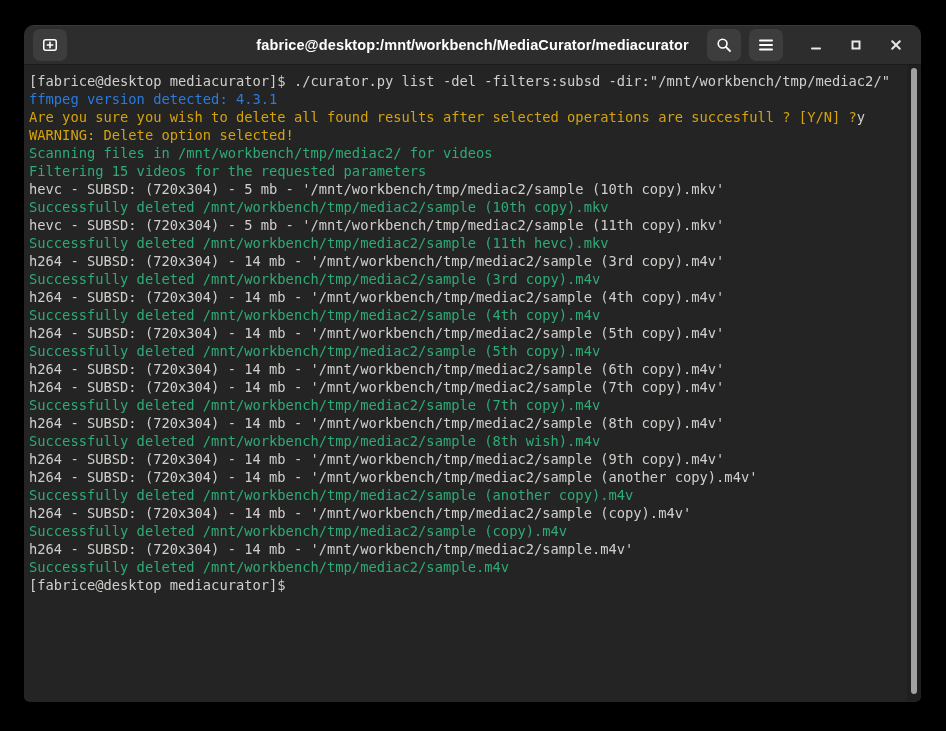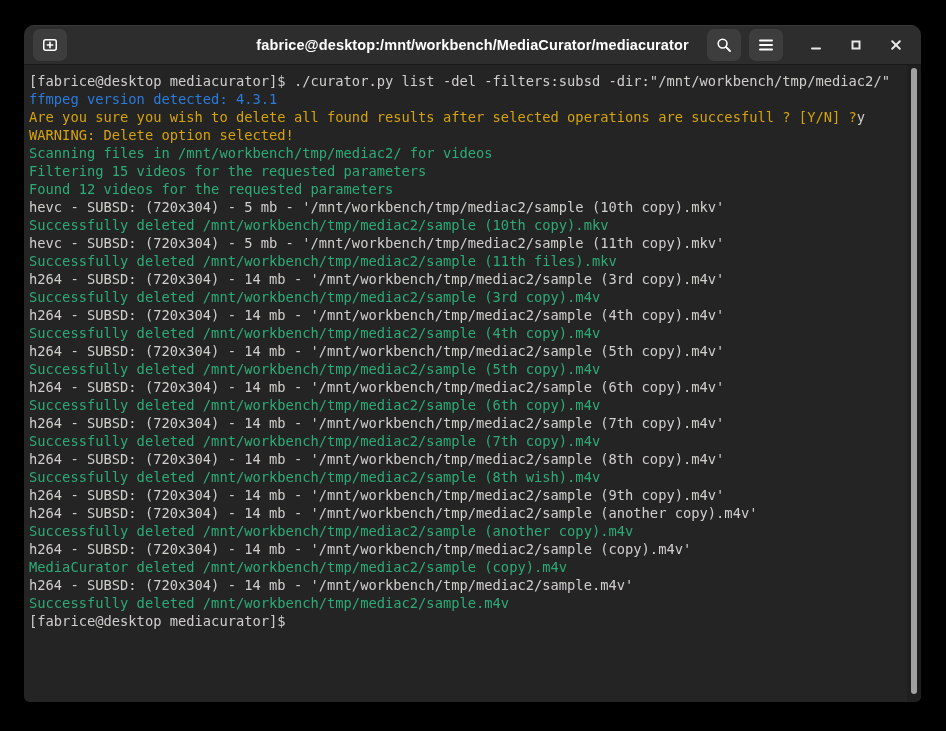--- a/index.html
+++ b/index.html
@@ -166,42 +166,40 @@
     </div>
 
     <div class="terminal">
       <div class="term-output">
           <div class="line"><span class="c-white">[fabrice@desktop mediacurator]$ ./curator.py list -del -filters:subsd -dir:"/mnt/workbench/tmp/mediac2/"</span></div>
           <div class="line"><span class="c-blue">ffmpeg version detected: 4.3.1</span></div>
           <div class="line"><span class="c-yellow">Are you sure you wish to delete all found results after selected operations are succesfull ? [Y/N] ?</span><span class="c-white">y</span></div>
           <div class="line"><span class="c-yellow">WARNING: Delete option selected!</span></div>
           <div class="line"><span class="c-green">Scanning files in /mnt/workbench/tmp/mediac2/ for videos</span></div>
           <div class="line"><span class="c-green">Filtering 15 videos for the requested parameters</span></div>
-          <div class="line"><span class="c-green">Found 12 videos for the requested parameters</span></div>
           <div class="line"><span class="c-white">hevc - SUBSD: (720x304) - 5 mb - '/mnt/workbench/tmp/mediac2/sample (10th copy).mkv'</span></div>
           <div class="line"><span class="c-green">Successfully deleted /mnt/workbench/tmp/mediac2/sample (10th copy).mkv</span></div>
           <div class="line"><span class="c-white">hevc - SUBSD: (720x304) - 5 mb - '/mnt/workbench/tmp/mediac2/sample (11th copy).mkv'</span></div>
-          <div class="line"><span class="c-green">Successfully deleted /mnt/workbench/tmp/mediac2/sample (11th files).mkv</span></div>
+          <div class="line"><span class="c-green">Successfully deleted /mnt/workbench/tmp/mediac2/sample (11th hevc).mkv</span></div>
           <div class="line"><span class="c-white">h264 - SUBSD: (720x304) - 14 mb - '/mnt/workbench/tmp/mediac2/sample (3rd copy).m4v'</span></div>
           <div class="line"><span class="c-green">Successfully deleted /mnt/workbench/tmp/mediac2/sample (3rd copy).m4v</span></div>
           <div class="line"><span class="c-white">h264 - SUBSD: (720x304) - 14 mb - '/mnt/workbench/tmp/mediac2/sample (4th copy).m4v'</span></div>
           <div class="line"><span class="c-green">Successfully deleted /mnt/workbench/tmp/mediac2/sample (4th copy).m4v</span></div>
           <div class="line"><span class="c-white">h264 - SUBSD: (720x304) - 14 mb - '/mnt/workbench/tmp/mediac2/sample (5th copy).m4v'</span></div>
           <div class="line"><span class="c-green">Successfully deleted /mnt/workbench/tmp/mediac2/sample (5th copy).m4v</span></div>
           <div class="line"><span class="c-white">h264 - SUBSD: (720x304) - 14 mb - '/mnt/workbench/tmp/mediac2/sample (6th copy).m4v'</span></div>
-          <div class="line"><span class="c-green">Successfully deleted /mnt/workbench/tmp/mediac2/sample (6th copy).m4v</span></div>
           <div class="line"><span class="c-white">h264 - SUBSD: (720x304) - 14 mb - '/mnt/workbench/tmp/mediac2/sample (7th copy).m4v'</span></div>
           <div class="line"><span class="c-green">Successfully deleted /mnt/workbench/tmp/mediac2/sample (7th copy).m4v</span></div>
           <div class="line"><span class="c-white">h264 - SUBSD: (720x304) - 14 mb - '/mnt/workbench/tmp/mediac2/sample (8th copy).m4v'</span></div>
           <div class="line"><span class="c-green">Successfully deleted /mnt/workbench/tmp/mediac2/sample (8th wish).m4v</span></div>
           <div class="line"><span class="c-white">h264 - SUBSD: (720x304) - 14 mb - '/mnt/workbench/tmp/mediac2/sample (9th copy).m4v'</span></div>
           <div class="line"><span class="c-white">h264 - SUBSD: (720x304) - 14 mb - '/mnt/workbench/tmp/mediac2/sample (another copy).m4v'</span></div>
           <div class="line"><span class="c-green">Successfully deleted /mnt/workbench/tmp/mediac2/sample (another copy).m4v</span></div>
           <div class="line"><span class="c-white">h264 - SUBSD: (720x304) - 14 mb - '/mnt/workbench/tmp/mediac2/sample (copy).m4v'</span></div>
-          <div class="line"><span class="c-green">MediaCurator deleted /mnt/workbench/tmp/mediac2/sample (copy).m4v</span></div>
+          <div class="line"><span class="c-green">Successfully deleted /mnt/workbench/tmp/mediac2/sample (copy).m4v</span></div>
           <div class="line"><span class="c-white">h264 - SUBSD: (720x304) - 14 mb - '/mnt/workbench/tmp/mediac2/sample.m4v'</span></div>
           <div class="line"><span class="c-green">Successfully deleted /mnt/workbench/tmp/mediac2/sample.m4v</span></div>
           <div class="line"><span class="c-white">[fabrice@desktop mediacurator]$ </span></div>
         </div>
       <div class="scrollbar-track">
         <div class="scrollbar-thumb"></div>
       </div>
     </div>
 
   </div>

